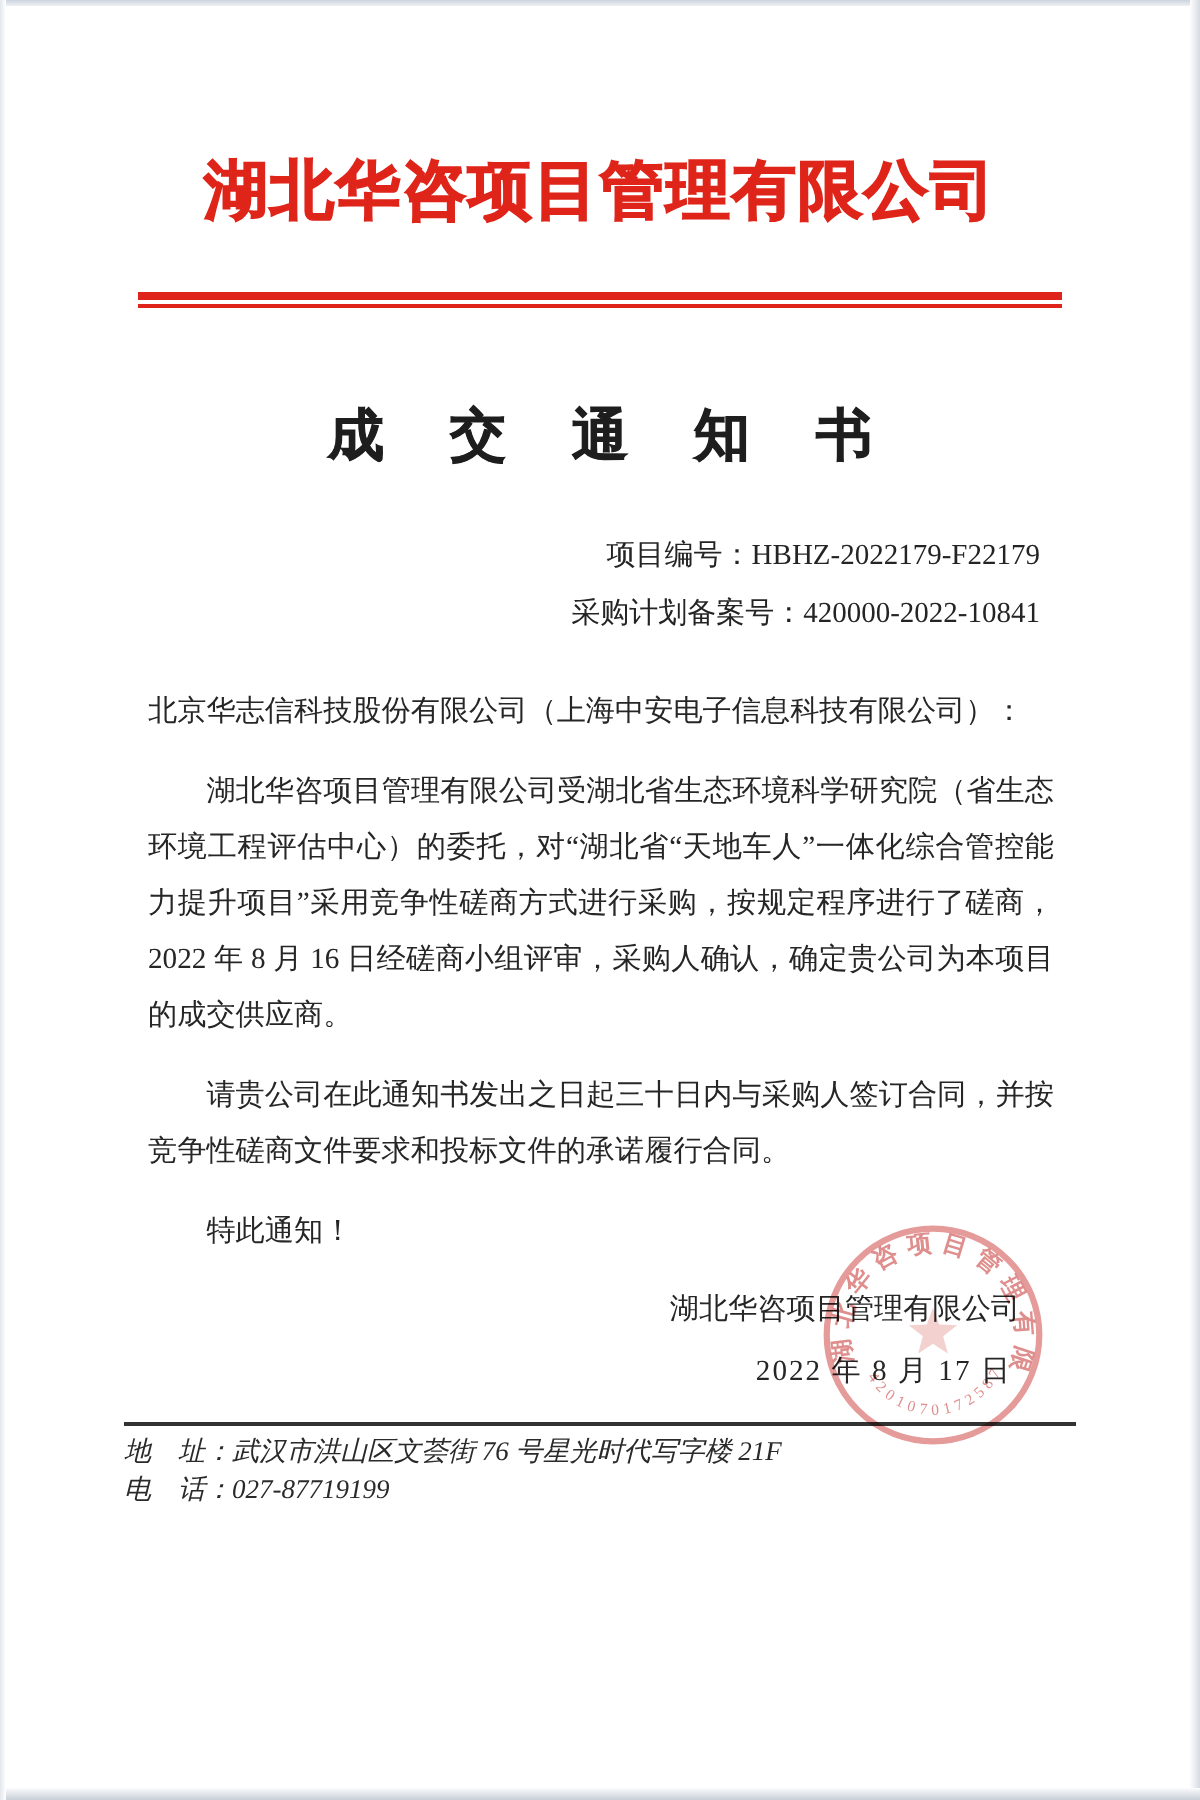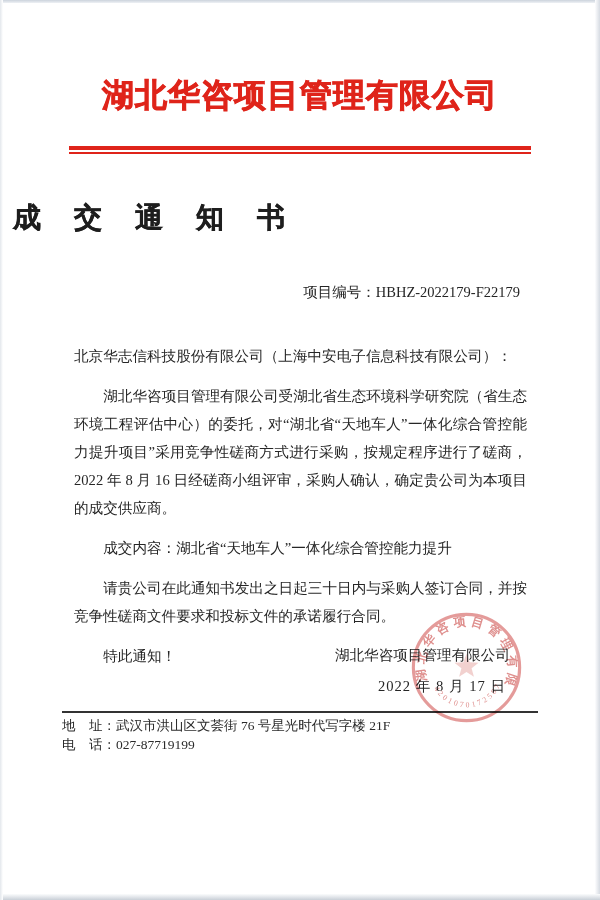--- a/index.html
+++ b/index.html
@@ -13,41 +13,41 @@
   .edge-bottom{left:0;bottom:0;width:600px;height:6px;background:linear-gradient(to top,#c9cfd7,#fbfcfd);}
   .edge-left{left:0;top:0;width:3px;height:900px;background:linear-gradient(to right,#e3e7ec,#fff);}
 
   .letterhead{position:absolute;left:0;top:74px;width:600px;text-align:center;
       color:#df241a;font-size:32px;font-weight:700;letter-spacing:1px;
       -webkit-text-stroke:0.8px #df241a;}
   .rule{position:absolute;left:69px;top:146px;width:462px;}
   .rule .r1{height:3.5px;background:#df241a;}
   .rule .r2{height:1.5px;background:#df241a;margin-top:2.5px;}
 
-  .doc-title{position:absolute;left:0;top:199px;width:600px;text-align:left;
+  .doc-title{position:absolute;left:0;top:199px;width:600px;text-align:center;
       font-size:28px;font-weight:700;color:#1e1e1e;letter-spacing:13px;text-indent:13px;
       -webkit-text-stroke:0.4px #1e1e1e;}
 
-  .meta{position:absolute;top:278px;right:80px;text-align:right;font-size:14.5px;
+  .meta{position:absolute;top:264px;right:80px;text-align:right;font-size:14.5px;
       line-height:29px;color:#242424;}
 
   .body-block{position:absolute;left:62px;top:330px;width:477px;font-size:14.6px;
       line-height:28px;text-align:justify;color:#262626;}
   .body-block p{margin:12px;}
   .p-indent{text-indent:2em;}
   .sp6{margin-top:6px !important;}
   .sp8{margin-top:9px !important;}
 
   .signature{position:absolute;right:90px;top:640px;text-align:right;font-size:14.6px;
       line-height:31px;color:#262626;z-index:2;}
   .signature .date{padding-right:4px;letter-spacing:1px;text-align:right;}
 
   .divider{position:absolute;left:62px;top:711px;width:476px;height:2px;background:#333;z-index:1;}
 
-  .footer{position:absolute;left:62px;top:716px;font-size:13.5px;line-height:19px;color:#2a2a2a;z-index:2;}
+  .footer{position:absolute;left:62px;top:716px;font-size:13.5px;line-height:19px;color:#2a2a2a;z-index:2;font-style:italic;}
   .footer div{white-space:nowrap;}
 
   .seal{position:absolute;left:408px;top:609px;width:117px;height:117px;z-index:3;
       mix-blend-mode:multiply;opacity:.85;}
   .seal svg{width:100%;height:100%;}
   .seal .arc-text{font-size:12.5px;letter-spacing:4.6px;fill:#d97a78;font-weight:700;}
   .seal .num-text{font-size:8px;letter-spacing:2.6px;fill:#d97a78;}
 </style>
 </head>
 <body>
@@ -63,26 +63,26 @@
 
   <div class="rule">
     <div class="r1"></div>
     <div class="r2"></div>
   </div>
 
   <div class="doc-title">成 交 通 知 书</div>
 
   <div class="meta">
     <div>项目编号：HBHZ-2022179-F22179</div>
+    <div>采购计划备案号：420000-2022-10841</div>
   </div>
 
   <div class="body-block">
     <p>北京华志信科技股份有限公司（上海中安电子信息科技有限公司）：</p>
     <p class="p-indent">湖北华咨项目管理有限公司受湖北省生态环境科学研究院（省生态环境工程评估中心）的委托，对“湖北省“天地车人”一体化综合管控能力提升项目”采用竞争性磋商方式进行采购，按规定程序进行了磋商，2022 年 8 月 16 日经磋商小组评审，采购人确认，确定贵公司为本项目的成交供应商。</p>
-    <p class="p-indent sp6">成交内容：湖北省“天地车人”一体化综合管控能力提升</p>
     <p class="p-indent sp6">请贵公司在此通知书发出之日起三十日内与采购人签订合同，并按竞争性磋商文件要求和投标文件的承诺履行合同。</p>
     <p class="p-indent sp8">特此通知！</p>
   </div>
 
   <div class="signature">
     <div>湖北华咨项目管理有限公司</div>
     <div class="date">2022 年 8 月 17 日</div>
   </div>
 
   <div class="divider"></div>

